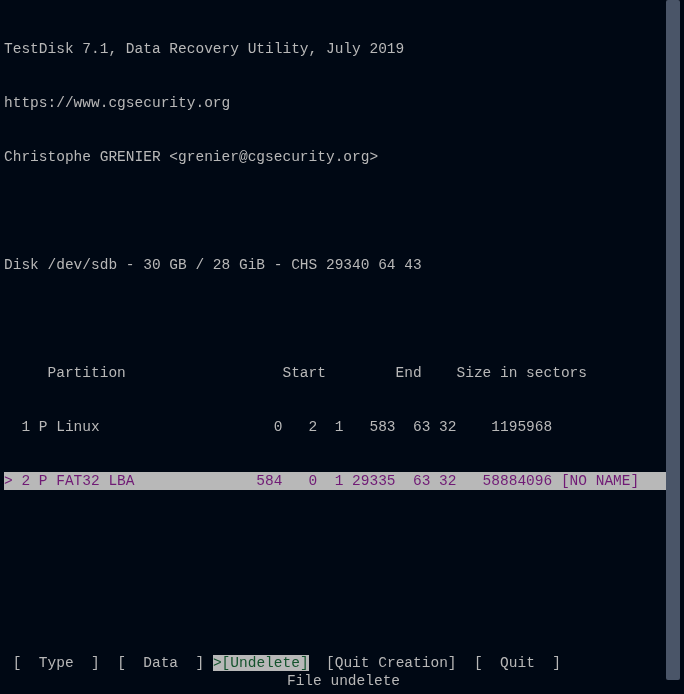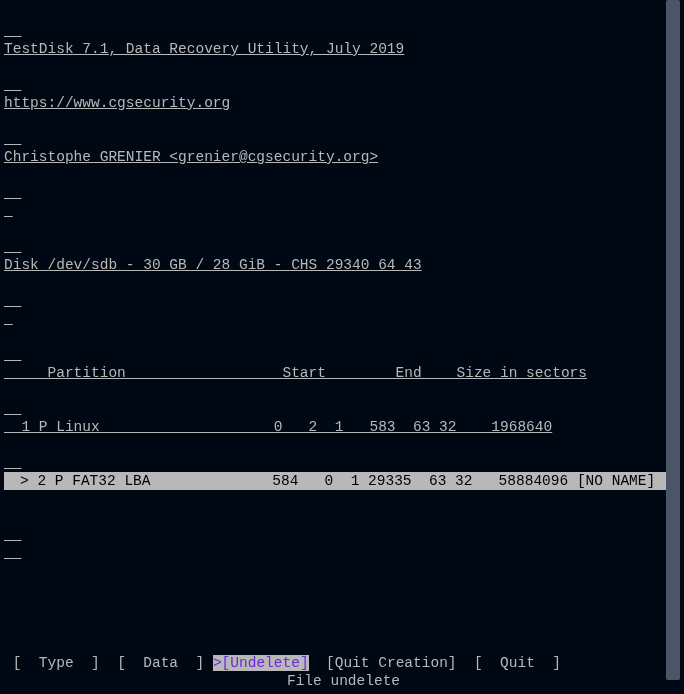--- a/index.html
+++ b/index.html
@@ -16,49 +16,47 @@
       color: #b8b8b8;
       line-height: 18px;
       overflow: hidden;
       position: relative;
     }
     .terminal {
       padding: 4px 4px;
       white-space: pre;
       height: 100%;
       position: relative;
-      text-decoration: underline;
     }
     .line {
       white-space: pre;
       height: 18px;
     }
     .highlighted {
       background: #b8b8b8;
-      color: #000000;
-      padding-left: 16px;
+      color: #701a75;
     }
     .bottom-menu {
       position: absolute;
       bottom: 22px;
       left: 4px;
       right: 4px;
       white-space: pre;
     }
     .bottom-hint {
       position: absolute;
       bottom: 4px;
       left: 4px;
       right: 1px;
       text-align: center;
       white-space: pre;
     }
     .menu-selected {
       background: #b8b8b8;
-      color: #6d28d9;
+      color: #14532d;
     }
     .scrollbar {
       position: absolute;
       right: 4px;
       top: 0;
       width: 14px;
       height: 680px;
       background: #0a0f1a;
     }
     .scrollbar-thumb {
@@ -75,21 +73,21 @@
 <body>
 
 <div class="terminal">
   <div class="line">TestDisk 7.1, Data Recovery Utility, July 2019</div>
   <div class="line">https://www.cgsecurity.org</div>
   <div class="line">Christophe GRENIER &lt;grenier@cgsecurity.org&gt;</div>
   <div class="line"> </div>
   <div class="line">Disk /dev/sdb - 30 GB / 28 GiB - CHS 29340 64 43</div>
   <div class="line"> </div>
   <div class="line">     Partition                  Start        End    Size in sectors</div>
-  <div class="line">  1 P Linux                    0   2  1   583  63 32    1968640</div>
+  <div class="line">  1 P Linux                    0   2  1   583  63 32    1195968</div>
   <div class="line highlighted">&gt; 2 P FAT32 LBA              584   0  1 29335  63 32   58884096 [NO NAME]</div>
 
   <div class="bottom-menu"> [  <span>Type</span>  ]  [  <span>Data</span>  ] <span class="menu-selected">&gt;[<span>Undelete</span>]</span>  [<span>Quit Creation</span>]  [  <span>Quit</span>  ]</div>
   <div class="bottom-hint">File undelete</div>
 </div>
 
 <div class="scrollbar">
   <div class="scrollbar-thumb"></div>
 </div>
 

